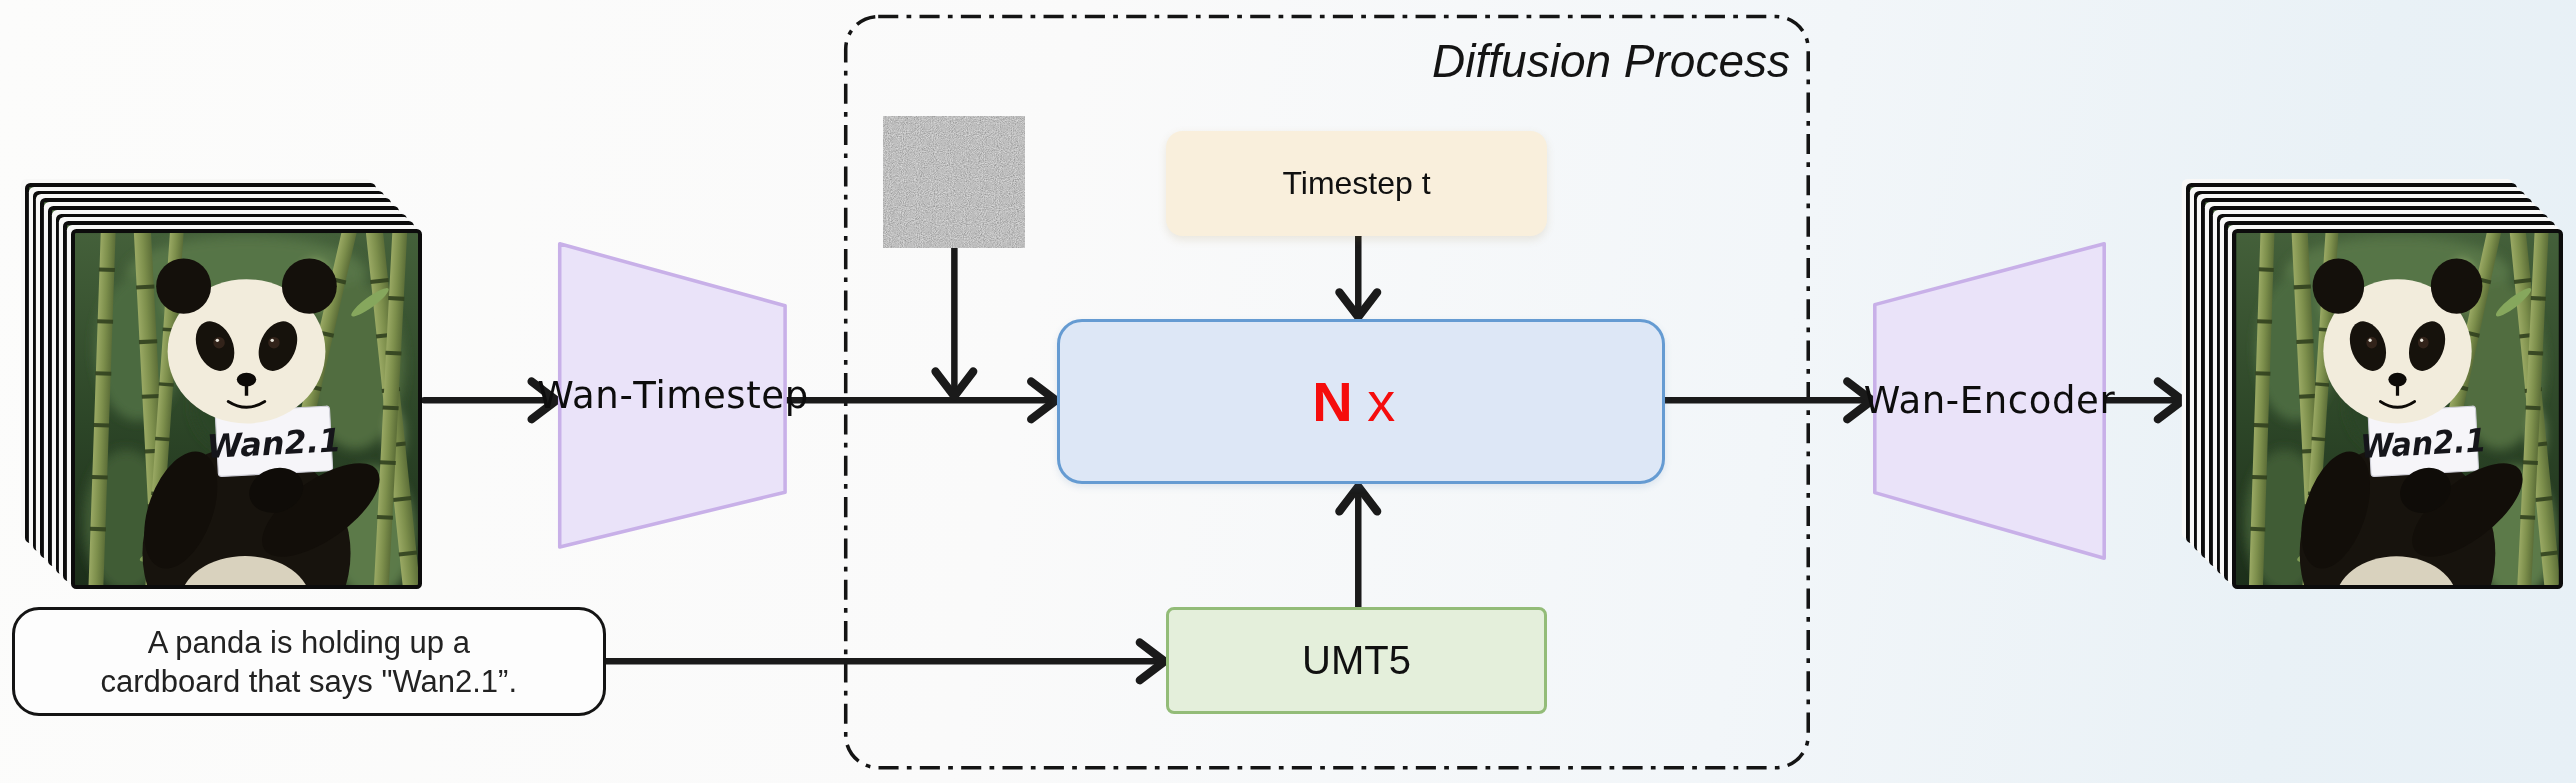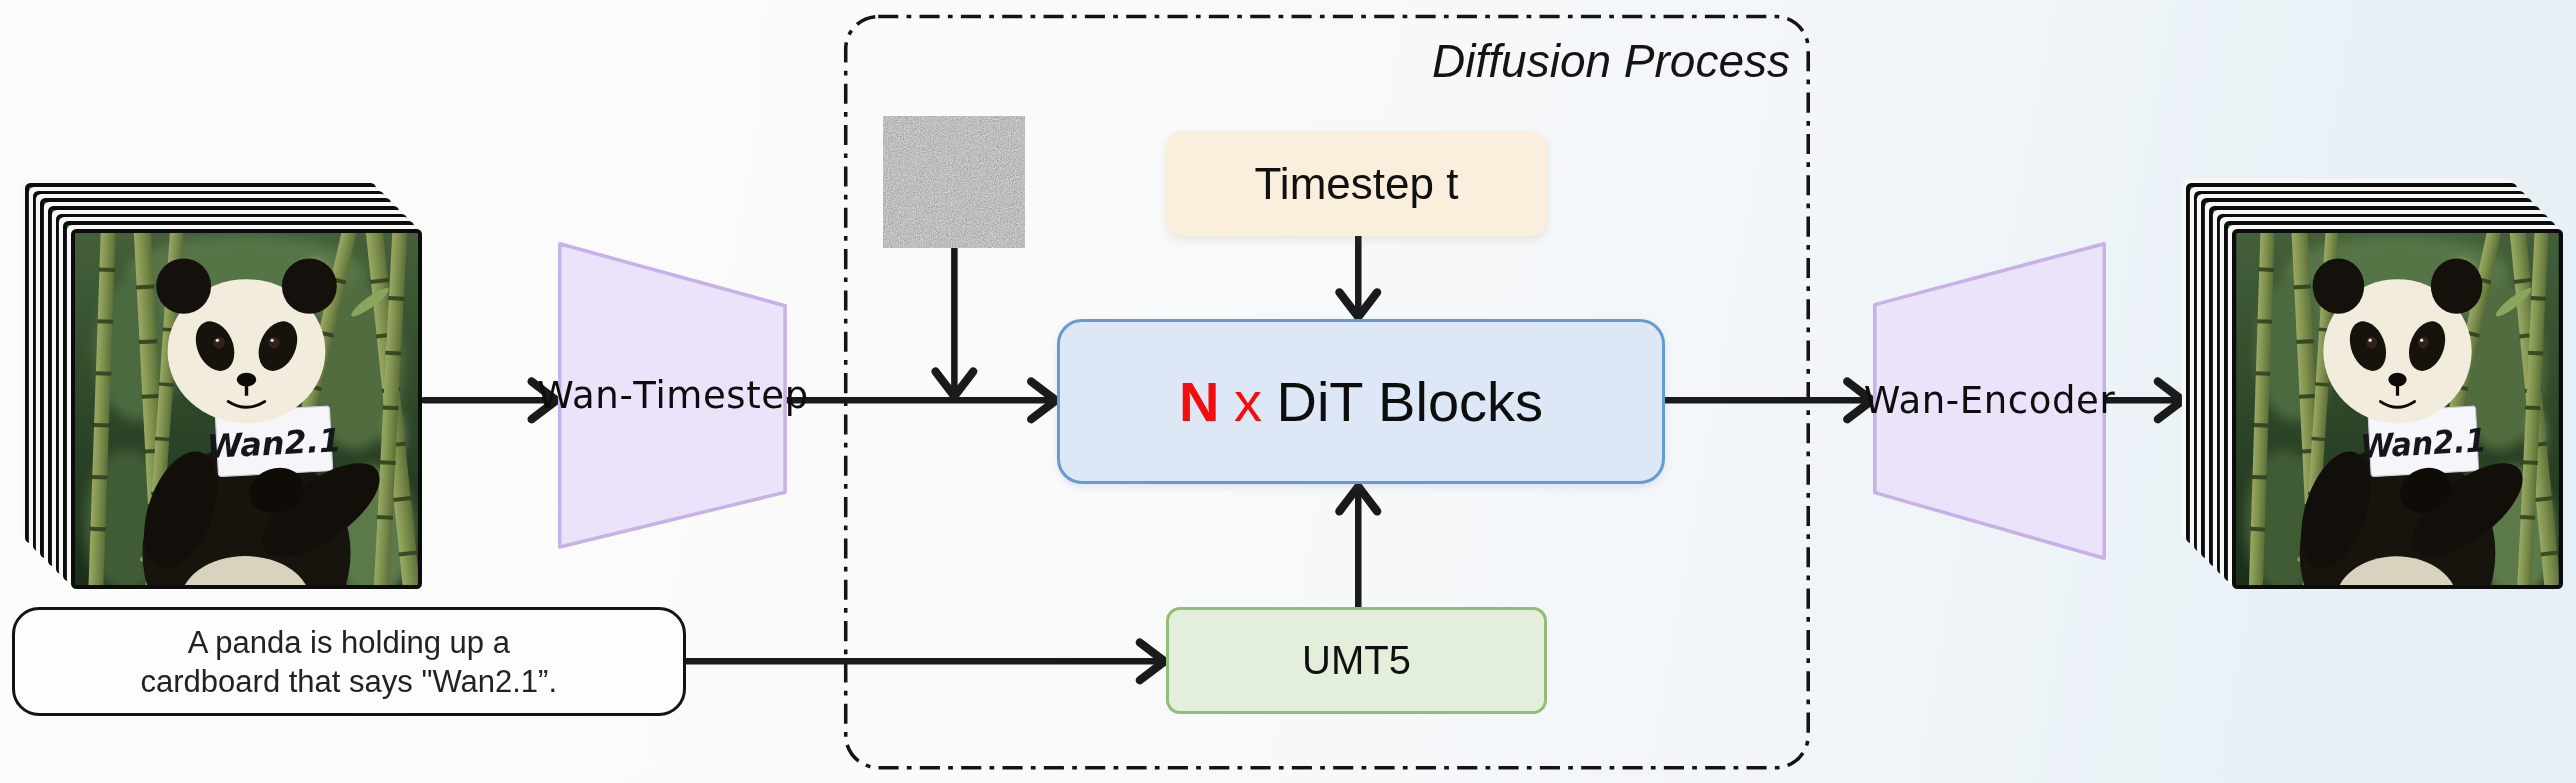--- a/index.html
+++ b/index.html
@@ -32,37 +32,37 @@
     font-family:"DejaVu Sans",sans-serif;font-size:37px;line-height:48px;
     color:#0d0d0d;letter-spacing:0.6px;
   }
 
   
   .node{z-index:3;border-radius:17.7px;}
   #timestep-box{
     left:1166px;top:131px;width:381px;height:105px;
     background:#f9efdc;border-radius:16.5px;
     box-shadow:0 3.5px 8.3px rgba(150,120,60,.14);
-    font-size:44px;color:#101010;
+    font-size:32px;color:#101010;
   }
   #dit-box{
     left:1057px;top:319px;width:608px;height:165px;
     background:#dde7f6;border:3.5px solid #659bd2;border-radius:25px;
     box-shadow:0 3px 7px rgba(90,130,180,.16);
     font-size:56px;color:#0d0d0d;
   }
   #dit-box .dit-n{color:#f50d0d;font-weight:bold;}
   #dit-box .dit-x{color:#f50d0d;margin:0 0.26em;}
   #umt5-box{
     left:1166px;top:607px;width:381px;height:107px;
-    background:#e4efdb;border:3.5px solid #93bc78;border-radius:14px;
+    background:#e4efdb;border:3.5px solid #93bc78;border-radius:8px;
     font-size:40px;color:#101010;
   }
   #prompt-bubble{
-    left:11.8px;top:607px;width:674px;height:109px;z-index:3;
+    left:11.8px;top:607px;width:594px;height:109px;z-index:3;
     background:#fdfdfd;border:3.5px solid #141414;border-radius:27px;
     flex-direction:column;font-size:31px;line-height:39px;color:#222;
   }
   #diffusion-title{
     left:1417px;top:34px;width:373px;z-index:3;text-align:right;
     font-style:italic;font-size:46px;color:#141414;
   }
   #cross-attention-label{
     left:1380px;top:520px;z-index:3;font-size:39px;color:#141414;white-space:nowrap;
   }
@@ -335,21 +335,20 @@
 
   <div id="diffusion-title" class="abs">Diffusion Process</div>
 
   <div id="timestep-box" class="abs flexc node">
     <span>Timestep t</span>
   </div>
 
   <div id="dit-box" class="abs flexc node">
     <span class="dit-n">N</span>
       <span class="dit-x">x</span>
-      <span>DiT Blocks</span>
   </div>
 
 
   <div id="umt5-box" class="abs flexc node">
     <span>UMT5</span>
   </div>
 
   <div id="prompt-bubble" class="abs flexc">
     <div>A panda is holding up a</div>
     <div>cardboard that says "Wan2.1”.</div>

